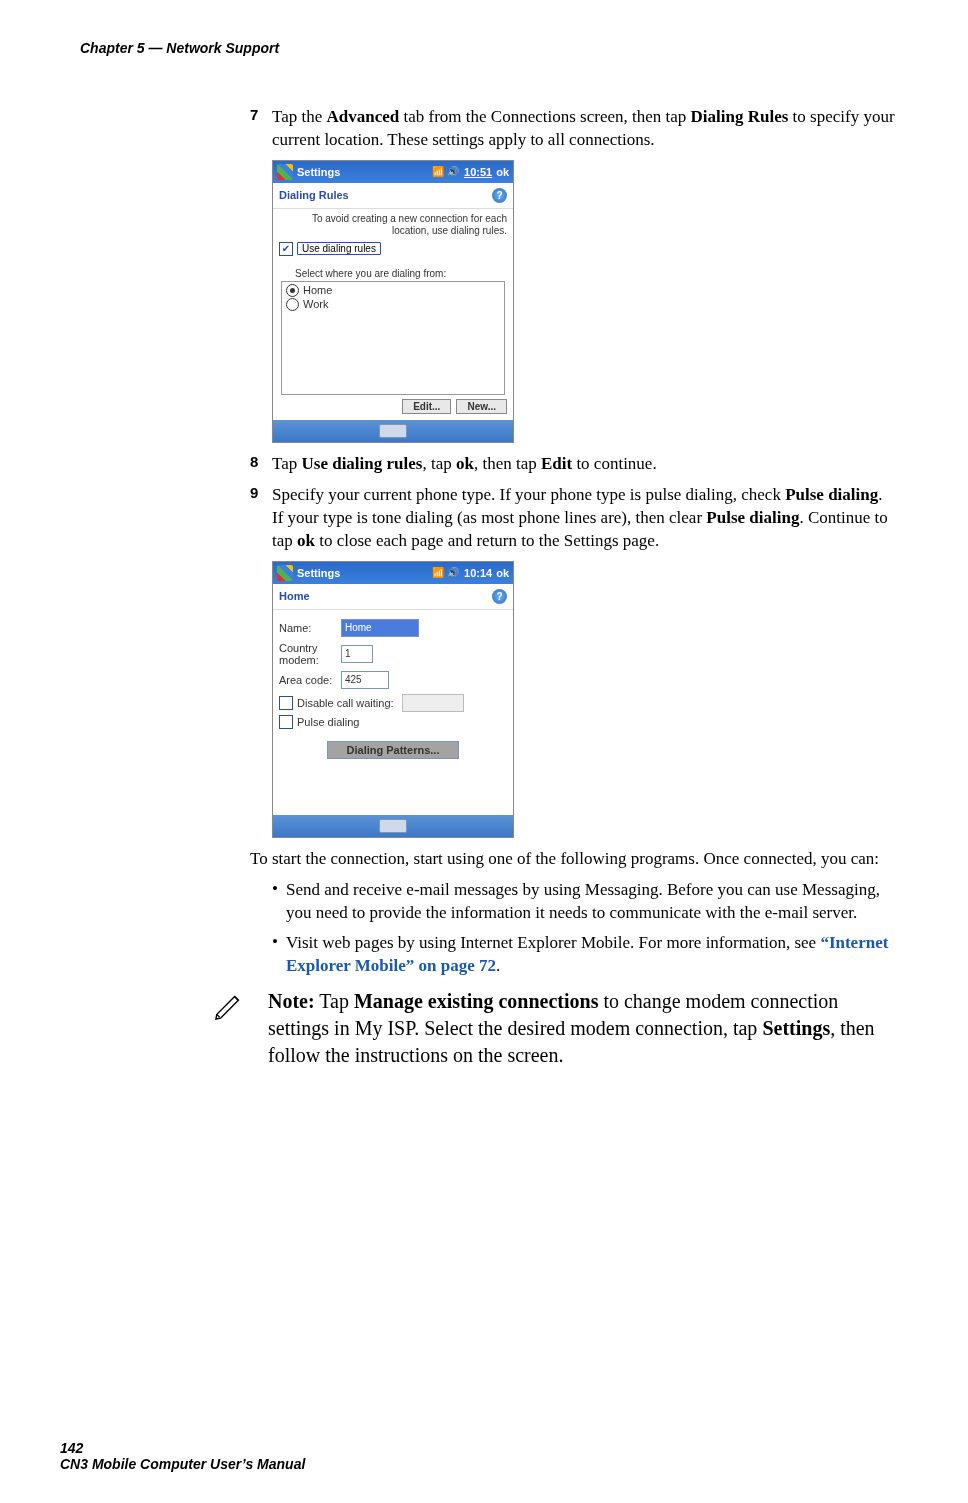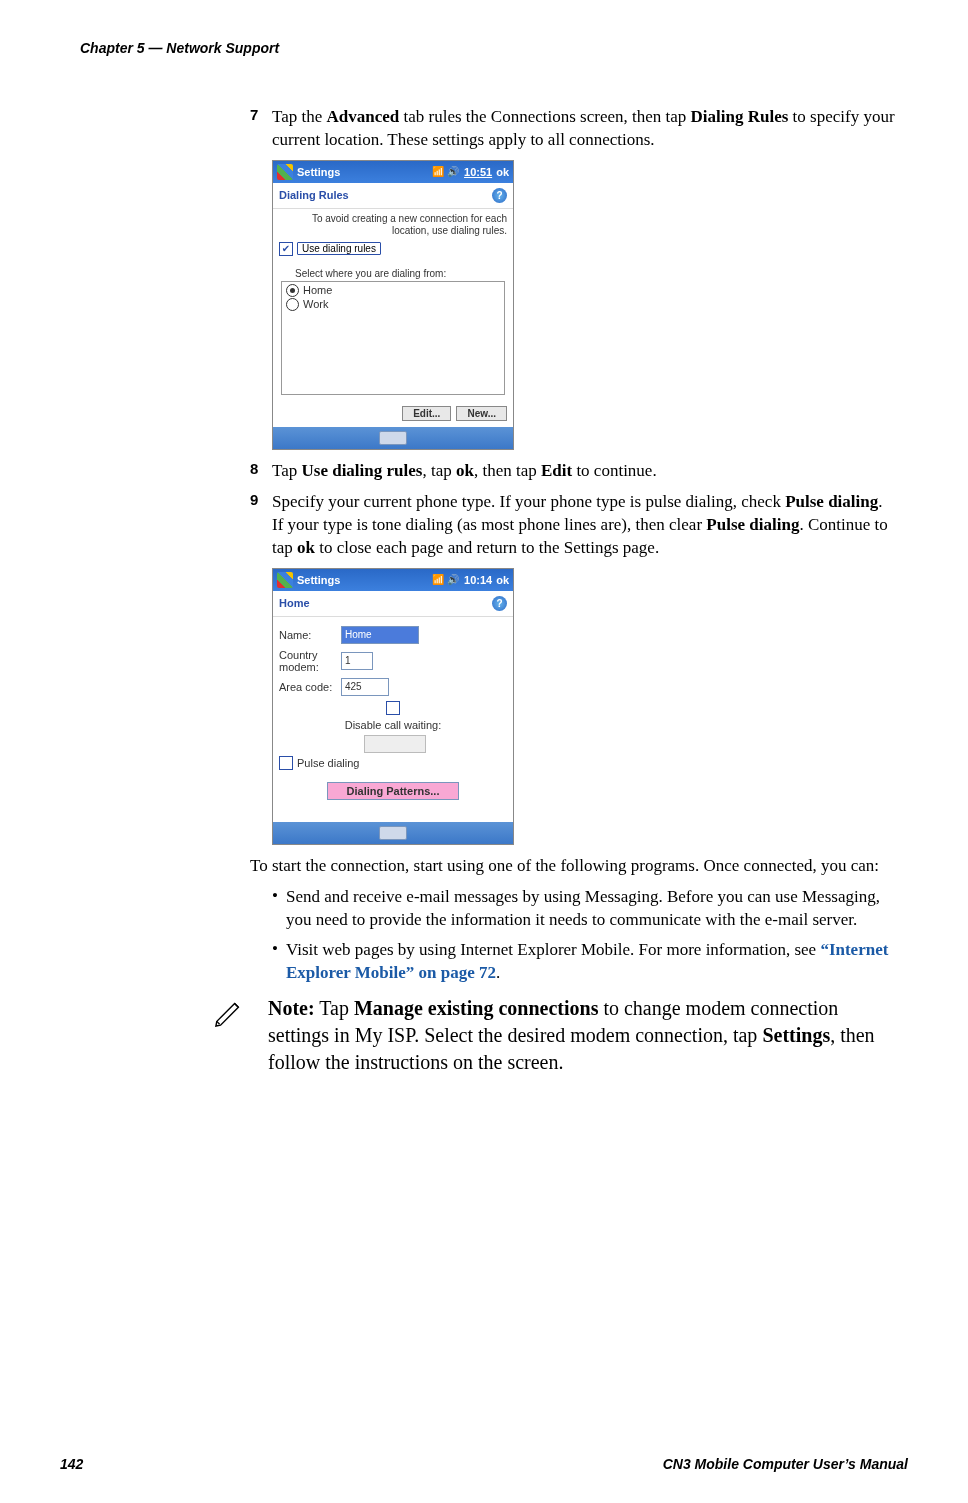--- a/index.html
+++ b/index.html
@@ -107,21 +107,21 @@
   .ss-listbox {
     border: 1px solid #999; height: 108px; margin: 0 2px; padding: 2px 4px;
     font-size: 11px;
   }
   .ss-radio { display: flex; align-items: center; gap: 4px; margin-bottom: 1px;}
   .ss-rdot {
     width: 11px; height: 11px; border: 1px solid #333; border-radius: 50%;
     display: inline-flex; align-items:center; justify-content:center;
   }
   .ss-rdot.filled::after { content:""; width:5px; height:5px; background:#333; border-radius:50%;}
-  .ss-bottombtns { text-align: right; margin-top: 11px;}
+  .ss-bottombtns { text-align: right; margin-top: 4px;}
   .ss-btn {
     display:inline-block; border:1px solid #888; background:#e8e8e8;
     padding:1px 10px; font-size:10px; font-weight: bold; margin-left: 2px;
   }
   .ss-softbar {
     background: linear-gradient(#5b93d6, #3c78c8);
     height: 22px; display: flex; justify-content: center; align-items: center;
     gap: 40px; color: #fff; font-size: 11px; font-weight: bold;
   }
   .ss-keybd {
@@ -134,21 +134,21 @@
     border: 1px solid #7a96bd; height: 16px; font-size: 10px; padding: 0 3px;
     display:inline-flex; align-items:center;
   }
   .ss-input.sel { background:#4b7bdb; color:#fff;}
   .ss-dropdown {
     border:1px solid #bbb; background:#eee; width:60px; height:16px; margin-left:4px;
     position: relative;
   }
   .ss-bigbtn {
     display:block; margin: 12px auto 0 auto; width: 130px;
-    text-align:center; border:1px solid #7a96bd; background:#f9a8d4;
+    text-align:center; border:1px solid #7a96bd; background:#a3a3a3;
     padding:2px 0; font-size:11px; font-weight: bold;
   }
 
   .para {
     font-size: 17px; line-height: 1.35; margin: 8px 0 8px 0;
   }
   .bullets { margin: 0 0 10px 22px; }
   .bullet { display: flex; margin-bottom: 8px;}
   .bdot { width: 14px; flex-shrink:0; font-size: 17px;}
   .btext { font-size: 17px; line-height: 1.35;}
@@ -163,34 +163,35 @@
 
   .footer {
     position: absolute;
     bottom: 28px;
     left: 60px; right: 60px;
     display: flex; justify-content: space-between;
     font-family: Verdana, Arial, sans-serif;
     font-style: italic;
     font-weight: bold;
     font-size: 14px;
+    flex-direction: column;
   }
 </style>
 </head>
 <body>
 
 <div class="page">
   <div class="running-head">Chapter 5 — Network Support</div>
 
   <div class="content">
 
     <div class="step">
       <div class="step-num">7</div>
       <div class="step-text">
-        <span>Tap the </span><b>Advanced</b><span> tab rules the Connections screen, then tap </span><b>Dialing Rules</b><span> to specify your current location. These settings apply to all connections.</span>
+        <span>Tap the </span><b>Advanced</b><span> tab from the Connections screen, then tap </span><b>Dialing Rules</b><span> to specify your current location. These settings apply to all connections.</span>
       </div>
     </div>
 
     <div class="screenshot">
       <div class="ss-statusbar">
         <span class="ss-flag"></span>
         <span>Settings</span>
         <span class="spacer"></span>
         <span class="sig">📶 🔊</span>
         <span style="margin:16px 4px;text-decoration:underline;">10:51</span>
@@ -260,21 +261,21 @@
           <span class="ss-input sel" style="width:70px">Home</span>
         </div>
         <div class="ss-form-row">
           <span class="ss-form-label">Country modem:</span>
           <span class="ss-input" style="width:24px">1</span>
         </div>
         <div class="ss-form-row">
           <span class="ss-form-label">Area code:</span>
           <span class="ss-input" style="width:40px">425</span>
         </div>
-        <div class="ss-checkline" style="margin-top:3px;flex-direction:column;">
+        <div class="ss-checkline" style="margin-top:3px;">
           <span class="ss-checkbox"></span>
           <span>Disable call waiting:</span>
           <span class="ss-dropdown"></span>
         </div>
         <div class="ss-checkline" style="margin-top:3px;">
           <span class="ss-checkbox"></span>
           <span>Pulse dialing</span>
         </div>
         <span class="ss-bigbtn">Dialing Patterns...</span>
       </div>

